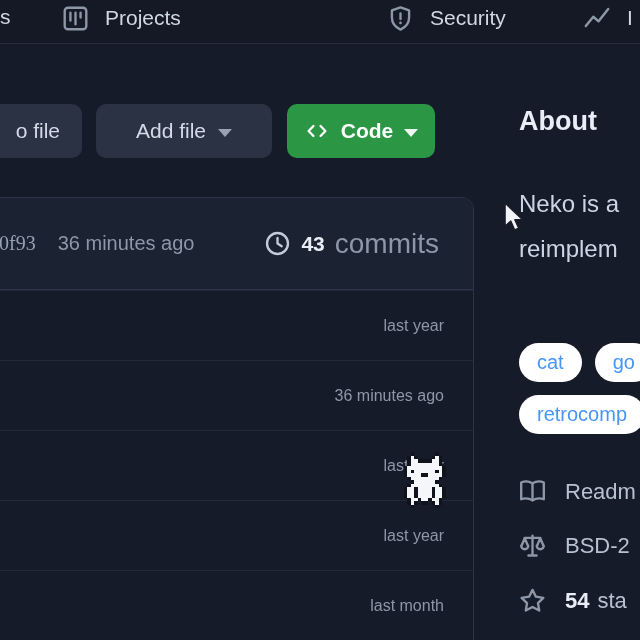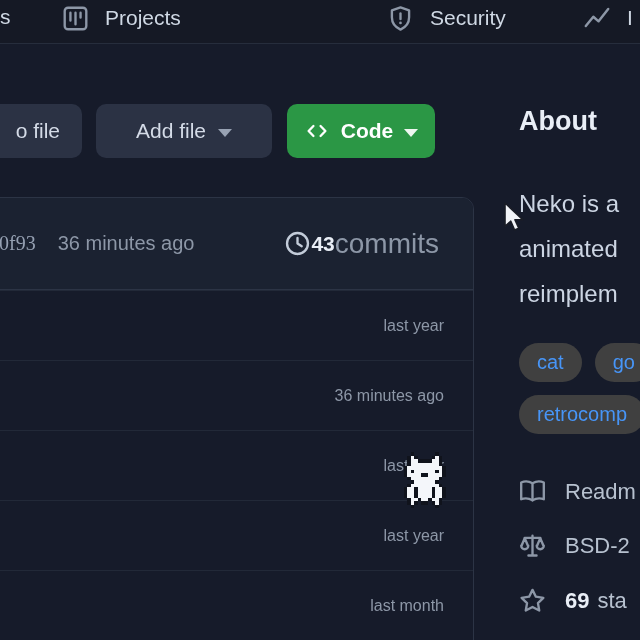--- a/index.html
+++ b/index.html
@@ -28,33 +28,33 @@
   .btn-code{left:287px;width:148px;background:#2b9745;color:#fff;font-weight:700;gap:11px}
   .btn-code .caret{color:rgba(255,255,255,.92)}
   .btn-code .icn{color:#fff}
 
   
   .panel{position:absolute;left:-40px;top:197px;width:514px;height:520px;border:1px solid #2c3445;border-radius:12px;box-sizing:border-box;background:transparent}
   .panel-header{height:92px;background:#1b2231;border-bottom:1px solid #2c3445;border-radius:11px 11px 0 0;
                 display:flex;align-items:center;padding:0 34px 0 38px;box-sizing:border-box}
   .hash{font-family:Liberation Serif, serif;font-size:20px;color:#95a0b2}
   .commit-time{margin-left:22px;font-size:20px;color:#8d97a7}
-  .commits-group{margin-left:auto;display:flex;align-items:center;cursor:pointer}
+  .commits-group{margin-left:auto;display:flex;align-items:center;gap:10px;cursor:pointer}
   .commits-group .icn{color:#c3ccd9}
   .commits-count{font-size:21px;font-weight:700;color:#e9eef6}
   .commits-label{font-size:28px;color:#8d97a7}
   .file-row{height:69px;position:relative;border-top:1px solid #222938;cursor:pointer}
   .file-row:first-of-type{border-top:0}
   .row-time{position:absolute;right:29px;top:50%;transform:translateY(-50%);font-size:16px;color:#8d97a7;white-space:nowrap}
 
   
   .about-title{position:absolute;left:519px;top:106px;font-size:27px;font-weight:700;color:#e9eef6}
   .about-desc{position:absolute;left:519px;top:181px;font-size:24px;line-height:45px;color:#ccd5e3;white-space:nowrap}
   .topics{position:absolute;left:519px;top:343px;width:200px;display:flex;flex-wrap:wrap;gap:13px}
-  .topic-pill{height:39px;line-height:39px;padding:0 18px;border-radius:20px;background:#404040;color:#4795f7;
+  .topic-pill{height:39px;line-height:39px;padding:0 18px;border-radius:20px;background:#ffffff;color:#4795f7;
               font-size:20px;font-weight:500;white-space:nowrap;cursor:pointer}
   .meta-item{position:absolute;left:519px;display:flex;align-items:flex-end;gap:19px;font-size:22px;color:#b7c1cf;white-space:nowrap;cursor:pointer}
   .meta-strong{font-weight:700;color:#e9eef6;margin-right:8px}
 
   
   .sprite{position:absolute;left:400px;top:452px;z-index:10}
   .cursor{position:absolute;left:503px;top:202px;z-index:11}
 </style>
 </head>
 <body>
@@ -144,21 +144,20 @@
   <div class="file-row">
     <span class="row-time">last month</span>
   </div>
 
 </div>
 
 <div class="about-title">About</div>
 
 <div class="about-desc">
   <div>Neko is a</div>
-  <div>animated</div>
   <div>reimplem</div>
 </div>
 
 <div class="topics">
   <span class="topic-pill">cat</span>
   <span class="topic-pill">go</span>
   <span class="topic-pill">retrocomp</span>
 </div>
 
 <div class="meta-item" style="top:478px">
@@ -182,21 +181,21 @@
   <span>BSD-2</span>
 </div>
 
 <div class="meta-item" style="top:587px">
   <span class="icn">
     <svg width="27" height="27" viewBox="0 0 16 16">
         <path d="M8 1.7l2 4.05 4.45.65-3.22 3.14.76 4.43L8 11.88l-3.99 2.09.76-4.43L1.55 6.4 6 5.75Z"></path>
       </svg>
   </span>
   <span>
-    <span class="meta-strong">69</span><span>sta</span>
+    <span class="meta-strong">54</span><span>sta</span>
   </span>
 </div>
 
 <div class="sprite">
   <svg id="neko-svg" width="56" height="56" viewBox="0 0 16 16" shape-rendering="crispEdges">
       <rect x="3" y="0" width="1" height="1" fill="#10131c"></rect>
       <rect x="10" y="0" width="1" height="1" fill="#10131c"></rect>
       <rect x="2" y="1" width="1" height="1" fill="#10131c"></rect>
       <rect x="3" y="1" width="1" height="1" fill="#f4f6fa"></rect>
       <rect x="4" y="1" width="1" height="1" fill="#10131c"></rect>

